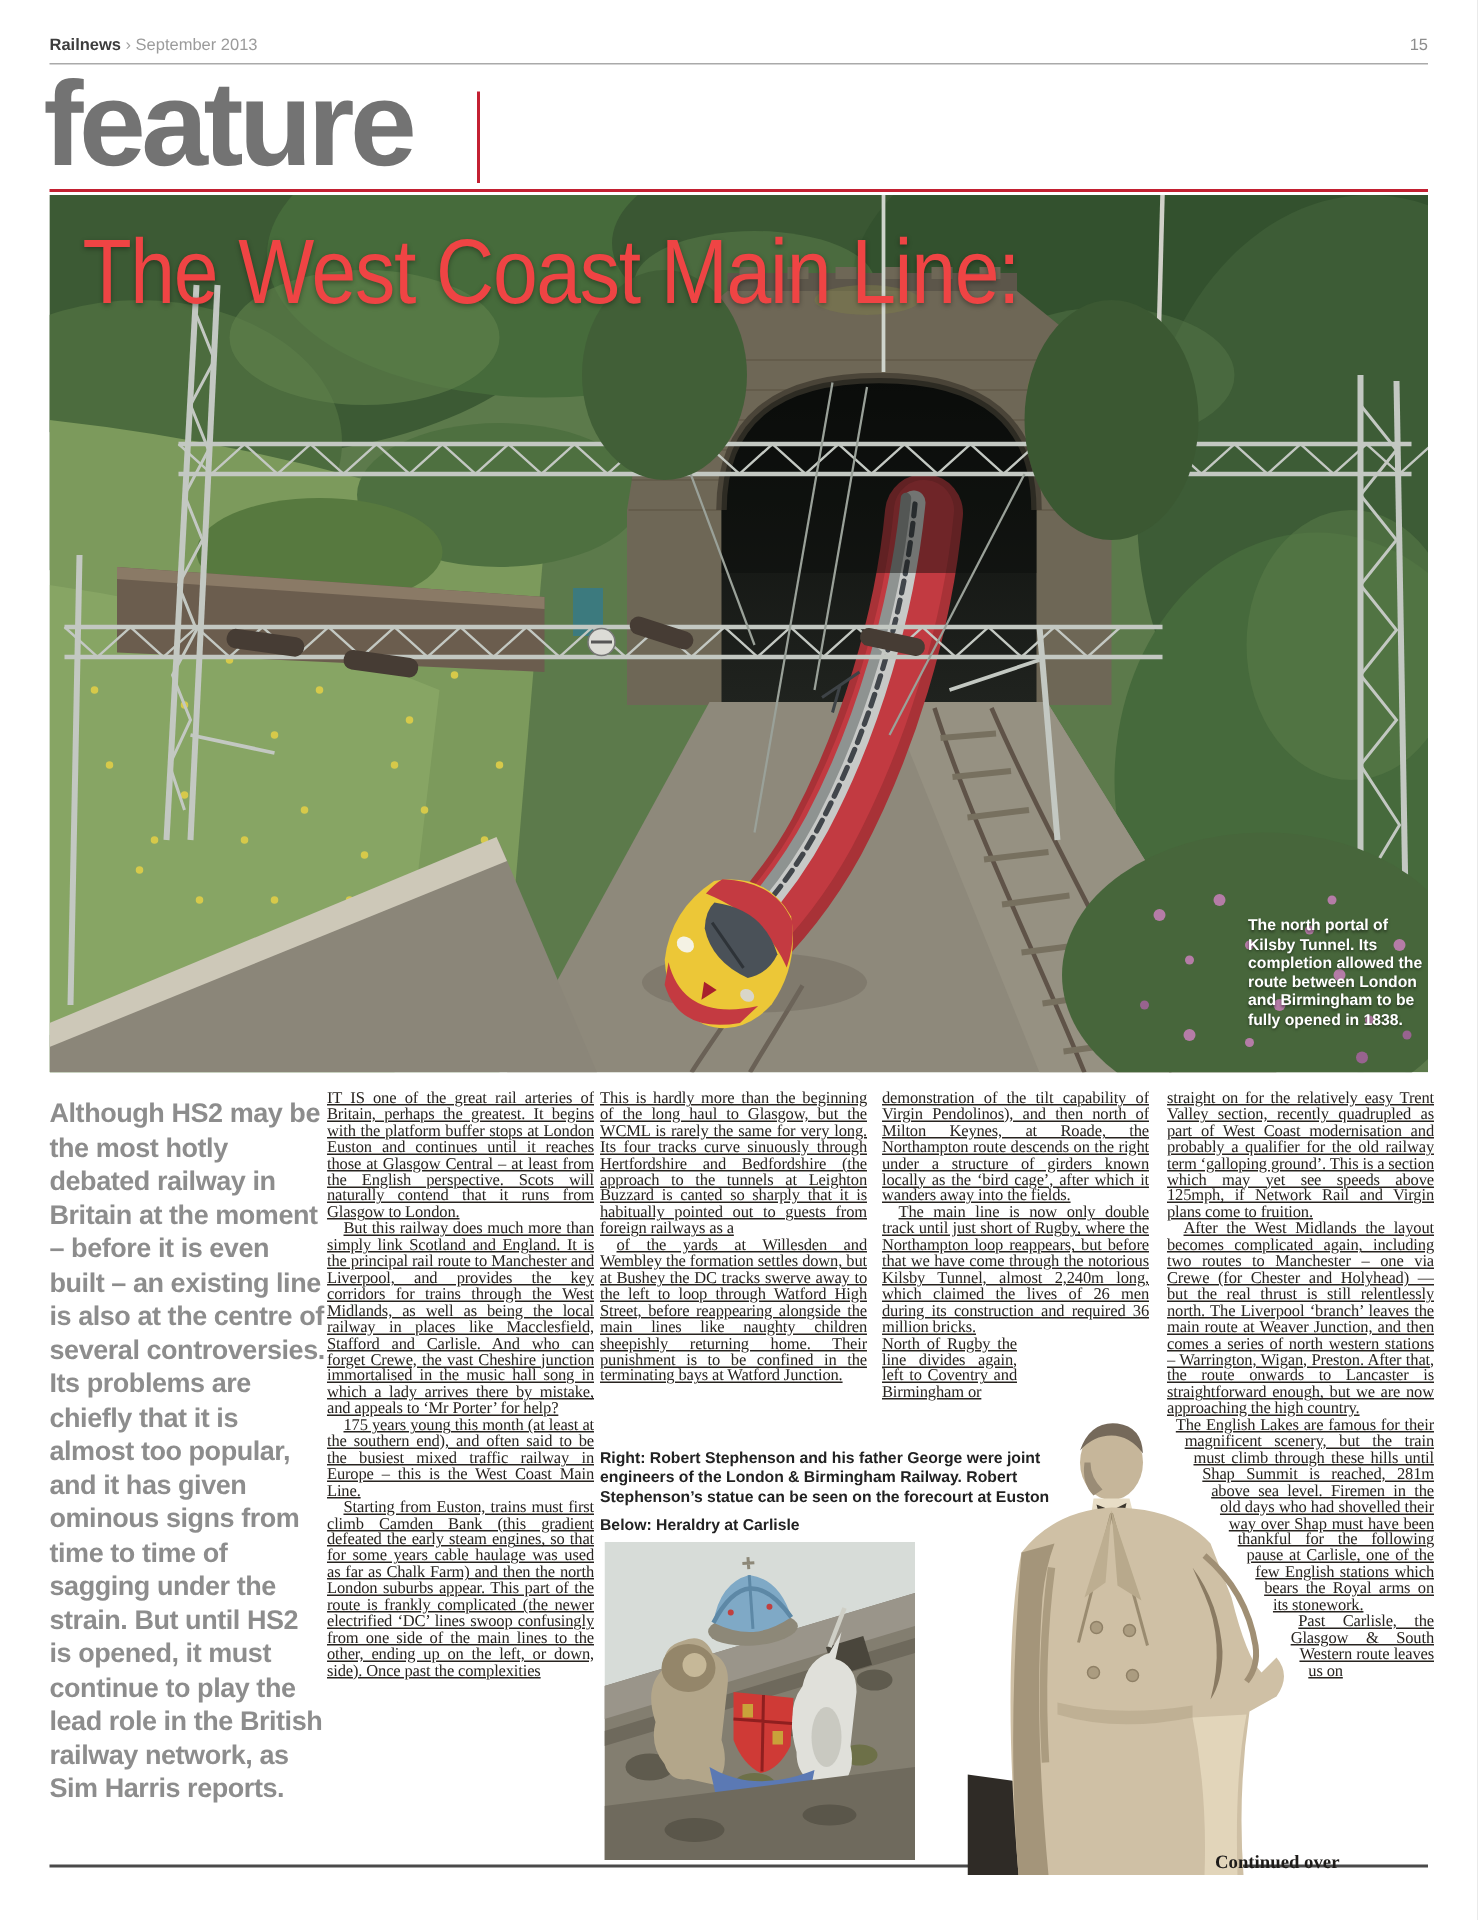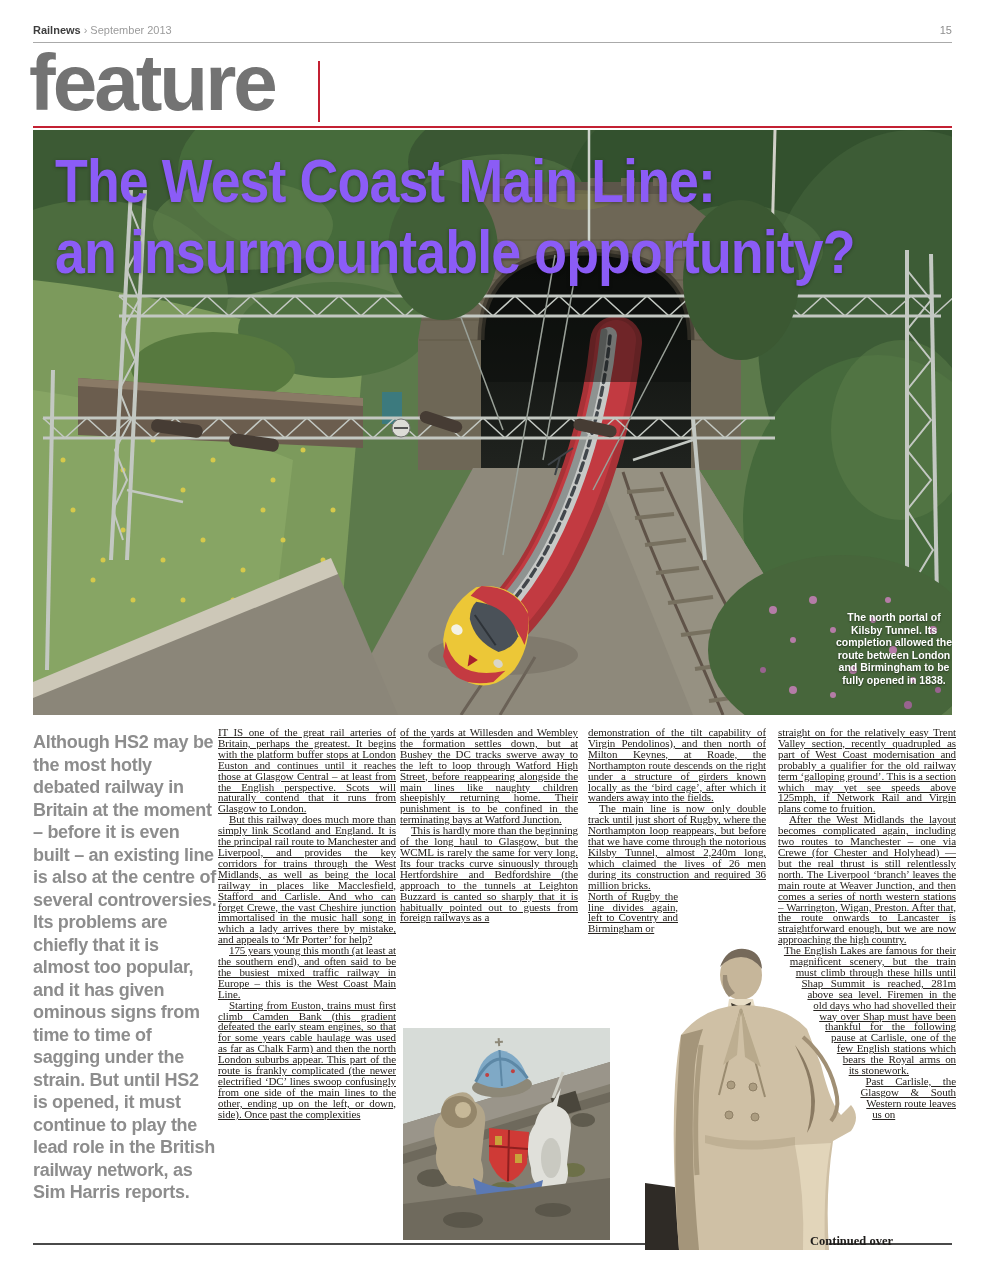--- a/index.html
+++ b/index.html
@@ -17,26 +17,26 @@
   .feature-word{position:absolute;left:29px;top:44px;font-size:80px;font-weight:bold;
         letter-spacing:-3px;line-height:78px;color:#737373;}
   .banner-vrule{position:absolute;left:318px;top:61px;width:2px;height:61px;background:#c32032;}
   .contact{position:absolute;left:333px;top:62px;font-size:11.5px;line-height:20px;color:#8f8f8f;}
   .contact .strong{font-weight:bold;color:#4d4d4d;}
   .banner-hrule{position:absolute;left:33px;top:126px;width:919px;height:2px;background:#c32032;}
 
   
   .hero{position:absolute;left:33px;top:130px;width:919px;height:585px;overflow:hidden;}
   .hero svg{position:absolute;left:0;top:0;}
-  .headline{position:absolute;left:22px;top:16px;color:#8b5cf6;font-weight:bold;
+  .headline{position:absolute;left:22px;top:16px;color:#ef4444;font-weight:normal;
         font-size:61px;line-height:71px;letter-spacing:-1px;white-space:nowrap;
         text-shadow:0 1px 4px rgba(0,0,0,0.35);}
   .headline span{display:inline-block;transform:scaleX(.88);transform-origin:left center;}
   .hero-caption{position:absolute;left:799px;top:481px;width:124px;font-size:10.5px;
-        font-weight:bold;line-height:12.6px;color:#ffffff;text-shadow:0 1px 2px rgba(0,0,0,0.55);text-align:center;}
+        font-weight:bold;line-height:12.6px;color:#ffffff;text-shadow:0 1px 2px rgba(0,0,0,0.55);}
 
   
   .standfirst{position:absolute;left:33px;top:731px;width:184px;font-size:18px;
         font-weight:bold;color:#8d8d8d;line-height:22.5px;letter-spacing:-0.3px;}
 
   
   .bodycol{position:absolute;top:727px;width:178px;font-family:"Liberation Serif",serif;
         font-size:11px;line-height:10.9px;letter-spacing:-0.1px;text-align:justify;
         color:#27231f;overflow:hidden;}
   .bodycol p{margin:0;text-decoration:underline;}
@@ -264,54 +264,57 @@
           <circle cx="800" cy="565" r="3"></circle>
       </g>
       <g fill="#ad63a4" opacity=".8">
         <circle cx="730" cy="540" r="3"></circle>
           <circle cx="875" cy="575" r="4"></circle>
           <circle cx="905" cy="560" r="3"></circle>
       </g>
     </svg>
     <div class="headline">
       <div><span>The West Coast Main Line:</span></div>
-      <div><span>an insurmountable opportunity?</span></div>
     </div>
     <div class="hero-caption">The north portal of Kilsby Tunnel. Its completion allowed the route between London and Birmingham to be fully opened in 1838.</div>
   </div>
 
   <div class="standfirst">Although HS2 may be the most hotly debated railway in Britain at the moment – before it is even built – an existing line is also at the centre of several controversies. Its problems are chiefly that it is almost too popular, and it has given ominous signs from time to time of sagging under the strain. But until HS2 is opened, it must continue to play the lead role in the British railway network, as Sim Harris reports.</div>
 
   <div class="bodycol" id="col-a">
     <p>IT IS one of the great rail arteries of Britain, perhaps the greatest. It begins with the platform buffer stops at London Euston and continues until it reaches those at Glasgow Central – at least from the English perspective. Scots will naturally contend that it runs from Glasgow to London.</p>
     <p>But this railway does much more than simply link Scotland and England. It is the principal rail route to Manchester and Liverpool, and provides the key corridors for trains through the West Midlands, as well as being the local railway in places like Macclesfield, Stafford and Carlisle. And who can forget Crewe, the vast Cheshire junction immortalised in the music hall song in which a lady arrives there by mistake, and appeals to ‘Mr Porter’ for help?</p>
     <p>175 years young this month (at least at the southern end), and often said to be the busiest mixed traffic railway in Europe – this is the West Coast Main Line.</p>
     <p>Starting from Euston, trains must first climb Camden Bank (this gradient defeated the early steam engines, so that for some years cable haulage was used as far as Chalk Farm) and then the north London suburbs appear. This part of the route is frankly complicated (the newer electrified ‘DC’ lines swoop confusingly from one side of the main lines to the other, ending up on the left, or down, side). Once past the complexities</p>
   </div>
 
   <div class="bodycol" id="col-b">
+    <p>This is hardly more than the beginning of the long haul to Glasgow, but the WCML is rarely the same for very long. Its four tracks curve sinuously through Hertfordshire and Bedfordshire (the approach to the tunnels at Leighton Buzzard is canted so sharply that it is habitually pointed out to guests from foreign railways as a</p>
     <p>of the yards at Willesden and Wembley the formation settles down, but at Bushey the DC tracks swerve away to the left to loop through Watford High Street, before reappearing alongside the main lines like naughty children sheepishly returning home. Their punishment is to be confined in the terminating bays at Watford Junction.</p>
-    <p>This is hardly more than the beginning of the long haul to Glasgow, but the WCML is rarely the same for very long. Its four tracks curve sinuously through Hertfordshire and Bedfordshire (the approach to the tunnels at Leighton Buzzard is canted so sharply that it is habitually pointed out to guests from foreign railways as a</p>
   </div>
 
   <div class="bodycol" id="col-c">
     <p>demonstration of the tilt capability of Virgin Pendolinos), and then north of Milton Keynes, at Roade, the Northampton route descends on the right under a structure of girders known locally as the ‘bird cage’, after which it wanders away into the fields.</p>
     <p>The main line is now only double track until just short of Rugby, where the Northampton loop reappears, but before that we have come through the notorious Kilsby Tunnel, almost 2,240m long, which claimed the lives of 26 men during its construction and required 36 million bricks.</p>
     <div class="head-spacer"></div>
     <p>North of Rugby the line divides again, left to Coventry and Birmingham or</p>
   </div>
 
   <div class="bodycol" id="col-d" style="z-index:4;">
     <p>straight on for the relatively easy Trent Valley section, recently quadrupled as part of West Coast modernisation and probably a qualifier for the old railway term ‘galloping ground’. This is a section which may yet see speeds above 125mph, if Network Rail and Virgin plans come to fruition.</p>
     <p>After the West Midlands the layout becomes complicated again, including two routes to Manchester – one via Crewe (for Chester and Holyhead) — but the real thrust is still relentlessly north. The Liverpool ‘branch’ leaves the main route at Weaver Junction, and then comes a series of north western stations – Warrington, Wigan, Preston. After that, the route onwards to Lancaster is straightforward enough, but we are now approaching the high country.</p>
     <div class="statue-spacer"></div>
     <p>The English Lakes are famous for their magnificent scenery, but the train must climb through these hills until Shap Summit is reached, 281m above sea level. Firemen in the old days who had shovelled their way over Shap must have been thankful for the following pause at Carlisle, one of the few English stations which bears the Royal arms on its stonework.</p>
     <p>Past Carlisle, the Glasgow &amp; South Western route leaves us on</p>
   </div>
 
+  <div class="mid-caption">
+    <div>Right: Robert Stephenson and his father George were joint engineers of the London &amp; Birmingham Railway. Robert Stephenson’s statue can be seen on the forecourt at Euston</div>
+    <div class="below">Below: Heraldry at Carlisle</div>
+  </div>
 
   <svg class="heraldry" viewBox="0 0 207 212">
     <rect width="207" height="212" fill="#d7dcd8"></rect>
     <path d="M0,96 L207,34 L207,212 L0,212 Z" fill="#837e70"></path>
     <path d="M0,96 L207,34 L207,56 L0,118 Z" fill="#9a958a"></path>
     <path d="M0,126 L207,64 L207,74 L0,136 Z" fill="#6e695c"></path>
     <rect x="150" y="66" width="26" height="20" transform="rotate(-17 163 76)" fill="#4a463c"></rect>
     <ellipse cx="30" cy="150" rx="16" ry="9" fill="#5f5b4e"></ellipse>
     <ellipse cx="120" cy="122" rx="14" ry="8" fill="#5f5b4e"></ellipse>
     <ellipse cx="180" cy="92" rx="12" ry="7" fill="#5f5b4e"></ellipse>

